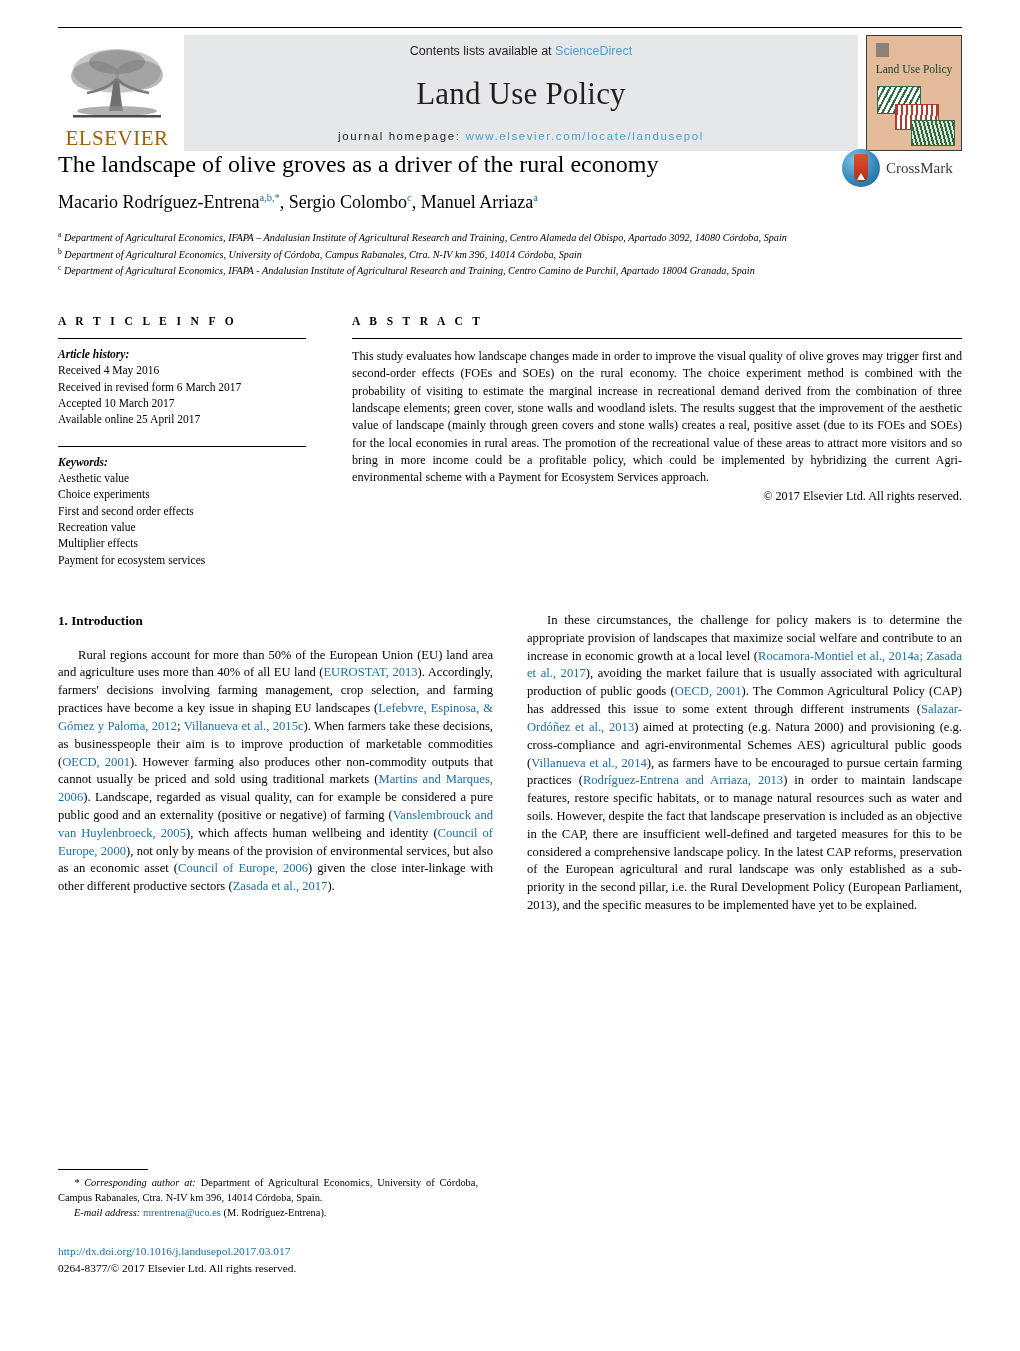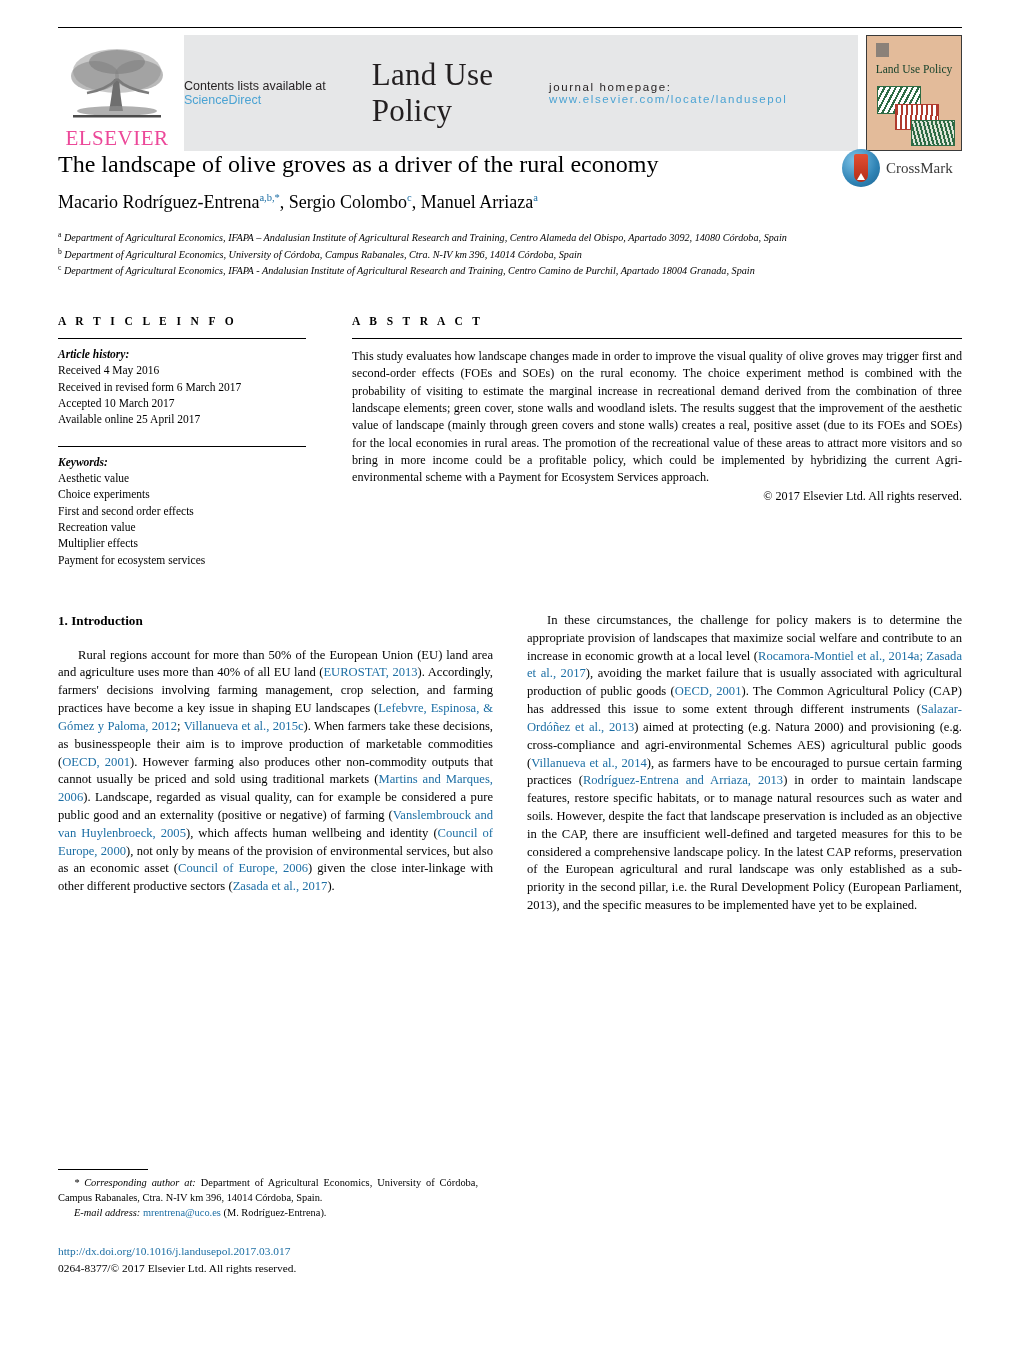--- a/index.html
+++ b/index.html
@@ -47,32 +47,32 @@
     flex: 0 0 118px;
     display: flex;
     flex-direction: column;
     align-items: center;
     justify-content: flex-end;
     padding-bottom: 2px;
   }
   .tree-svg { display:block; }
   .elsevier-word {
     font-family: "Liberation Serif", serif;
-    color: #ec4899;
+    color: #a16207;
     font-size: 21px;
     letter-spacing: 0.5px;
     line-height: 1;
     margin-top: 1px;
   }
   .masthead-center {
     flex: 1 1 auto;
     background: #e6e7e8;
     margin: 0 8px;
     display: flex;
-    flex-direction: row;
+    flex-direction: column;
     align-items: center;
     justify-content: space-between;
     padding: 9px 0 9px 0;
   }
   .contents-line {
     font-family: "Liberation Sans", sans-serif;
     font-size: 12.5px;
     color: #231f20;
   }
   .contents-line .sd {

